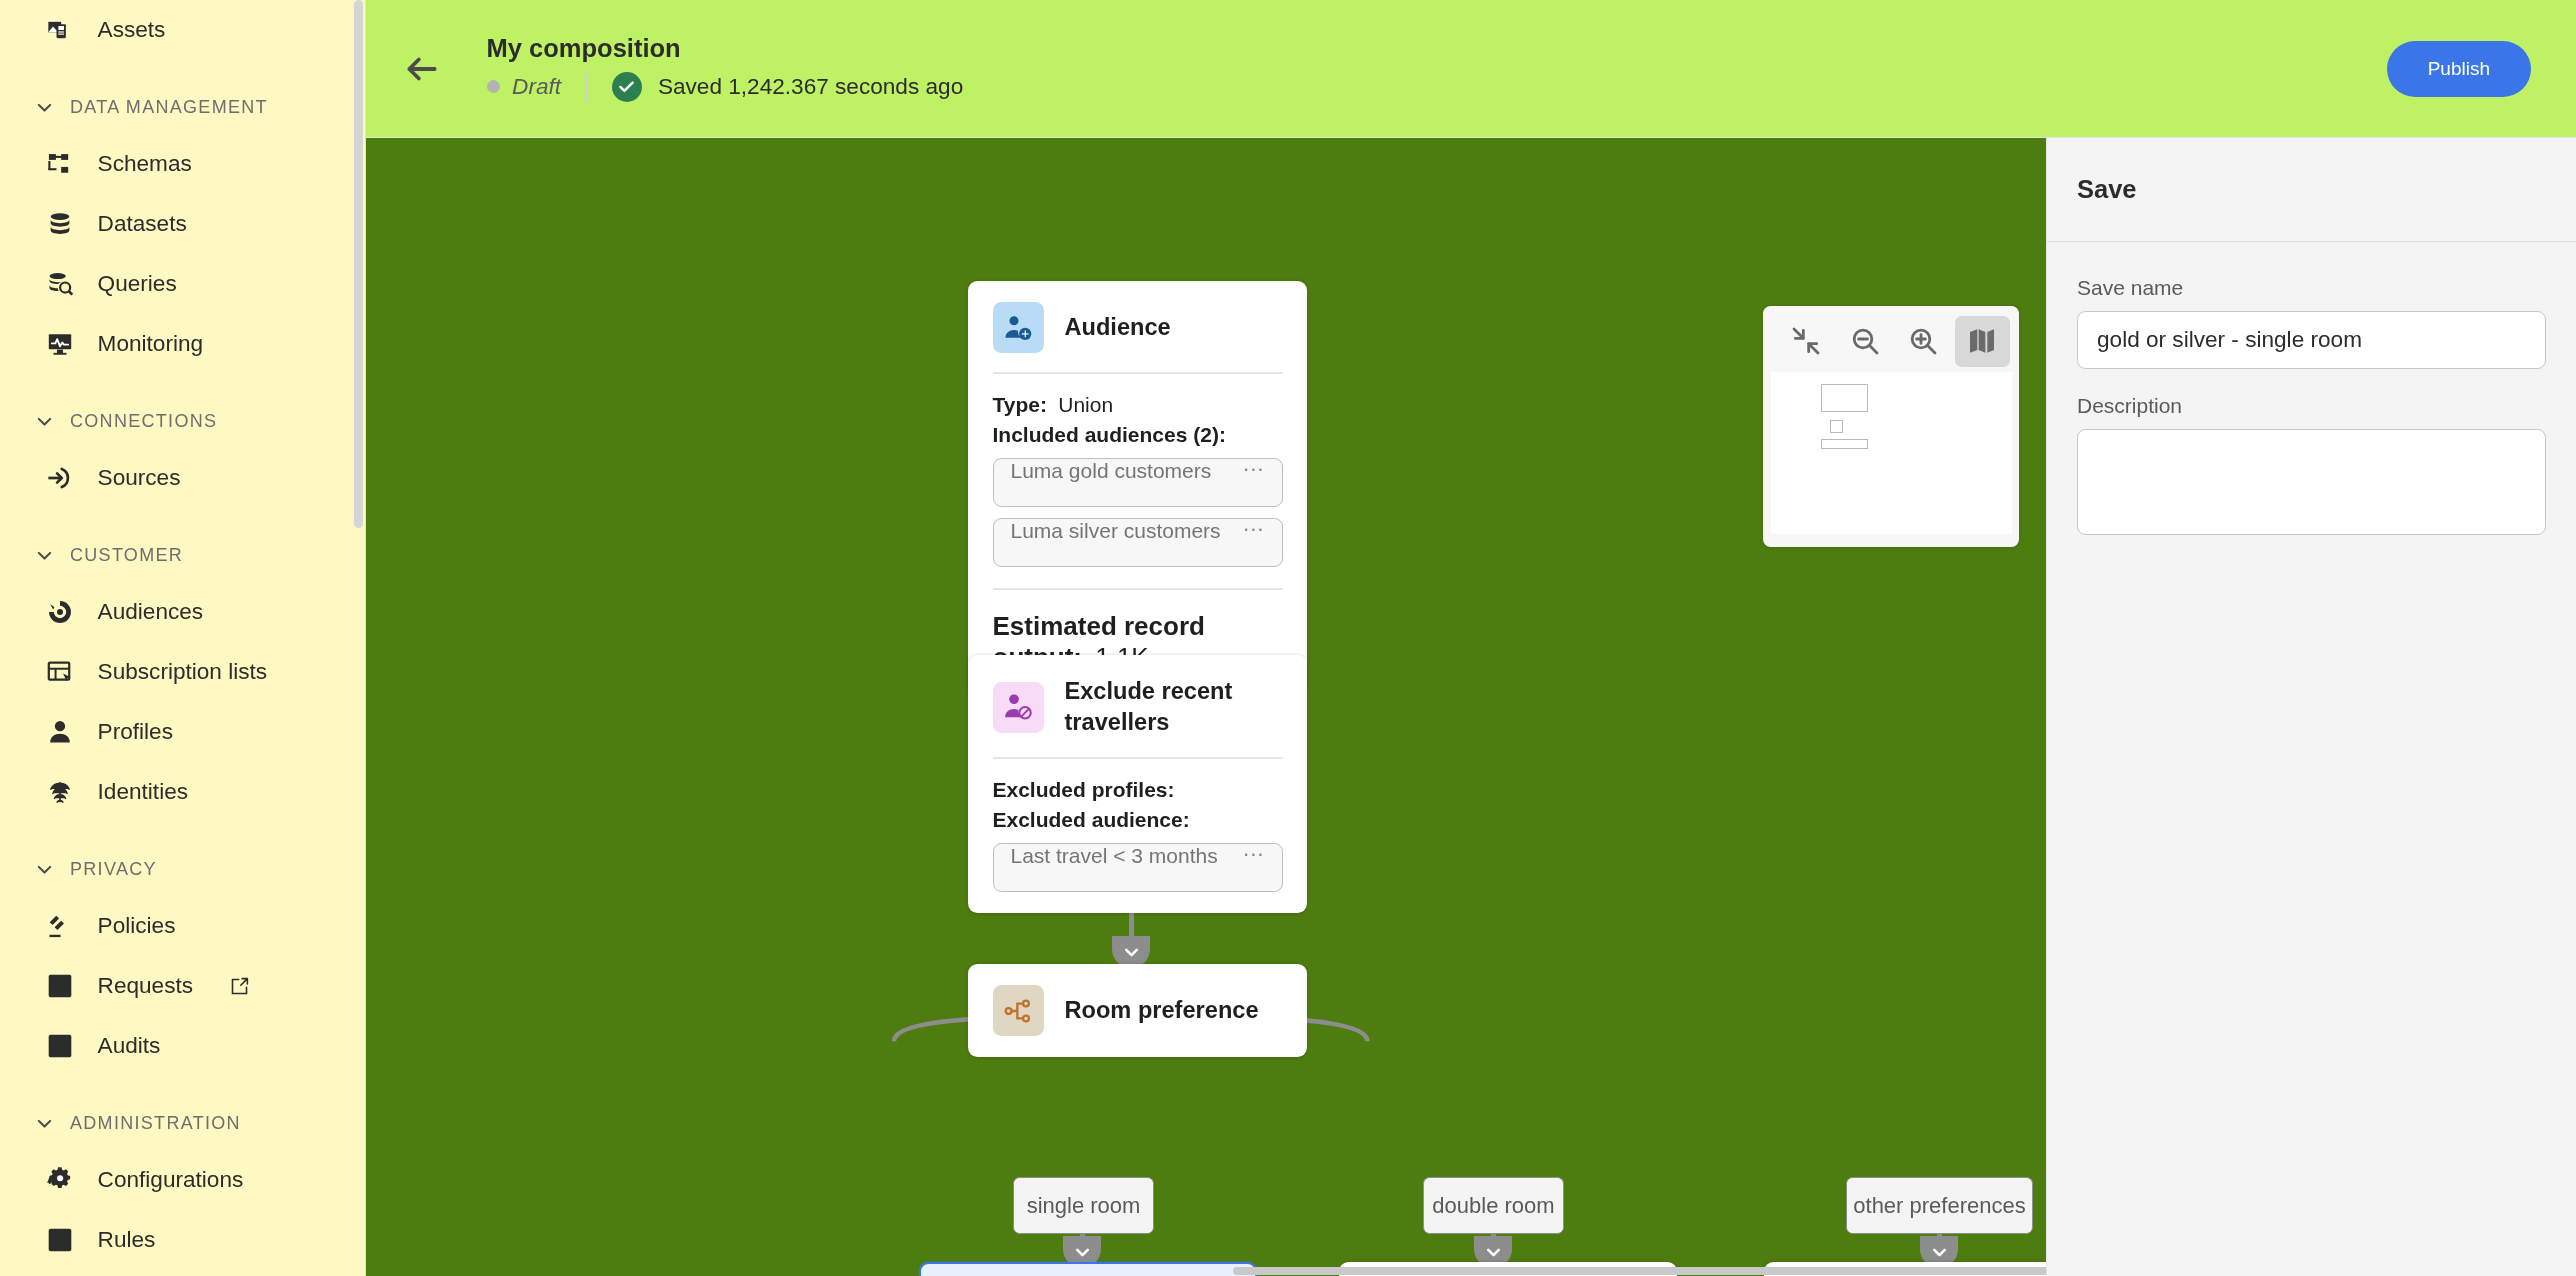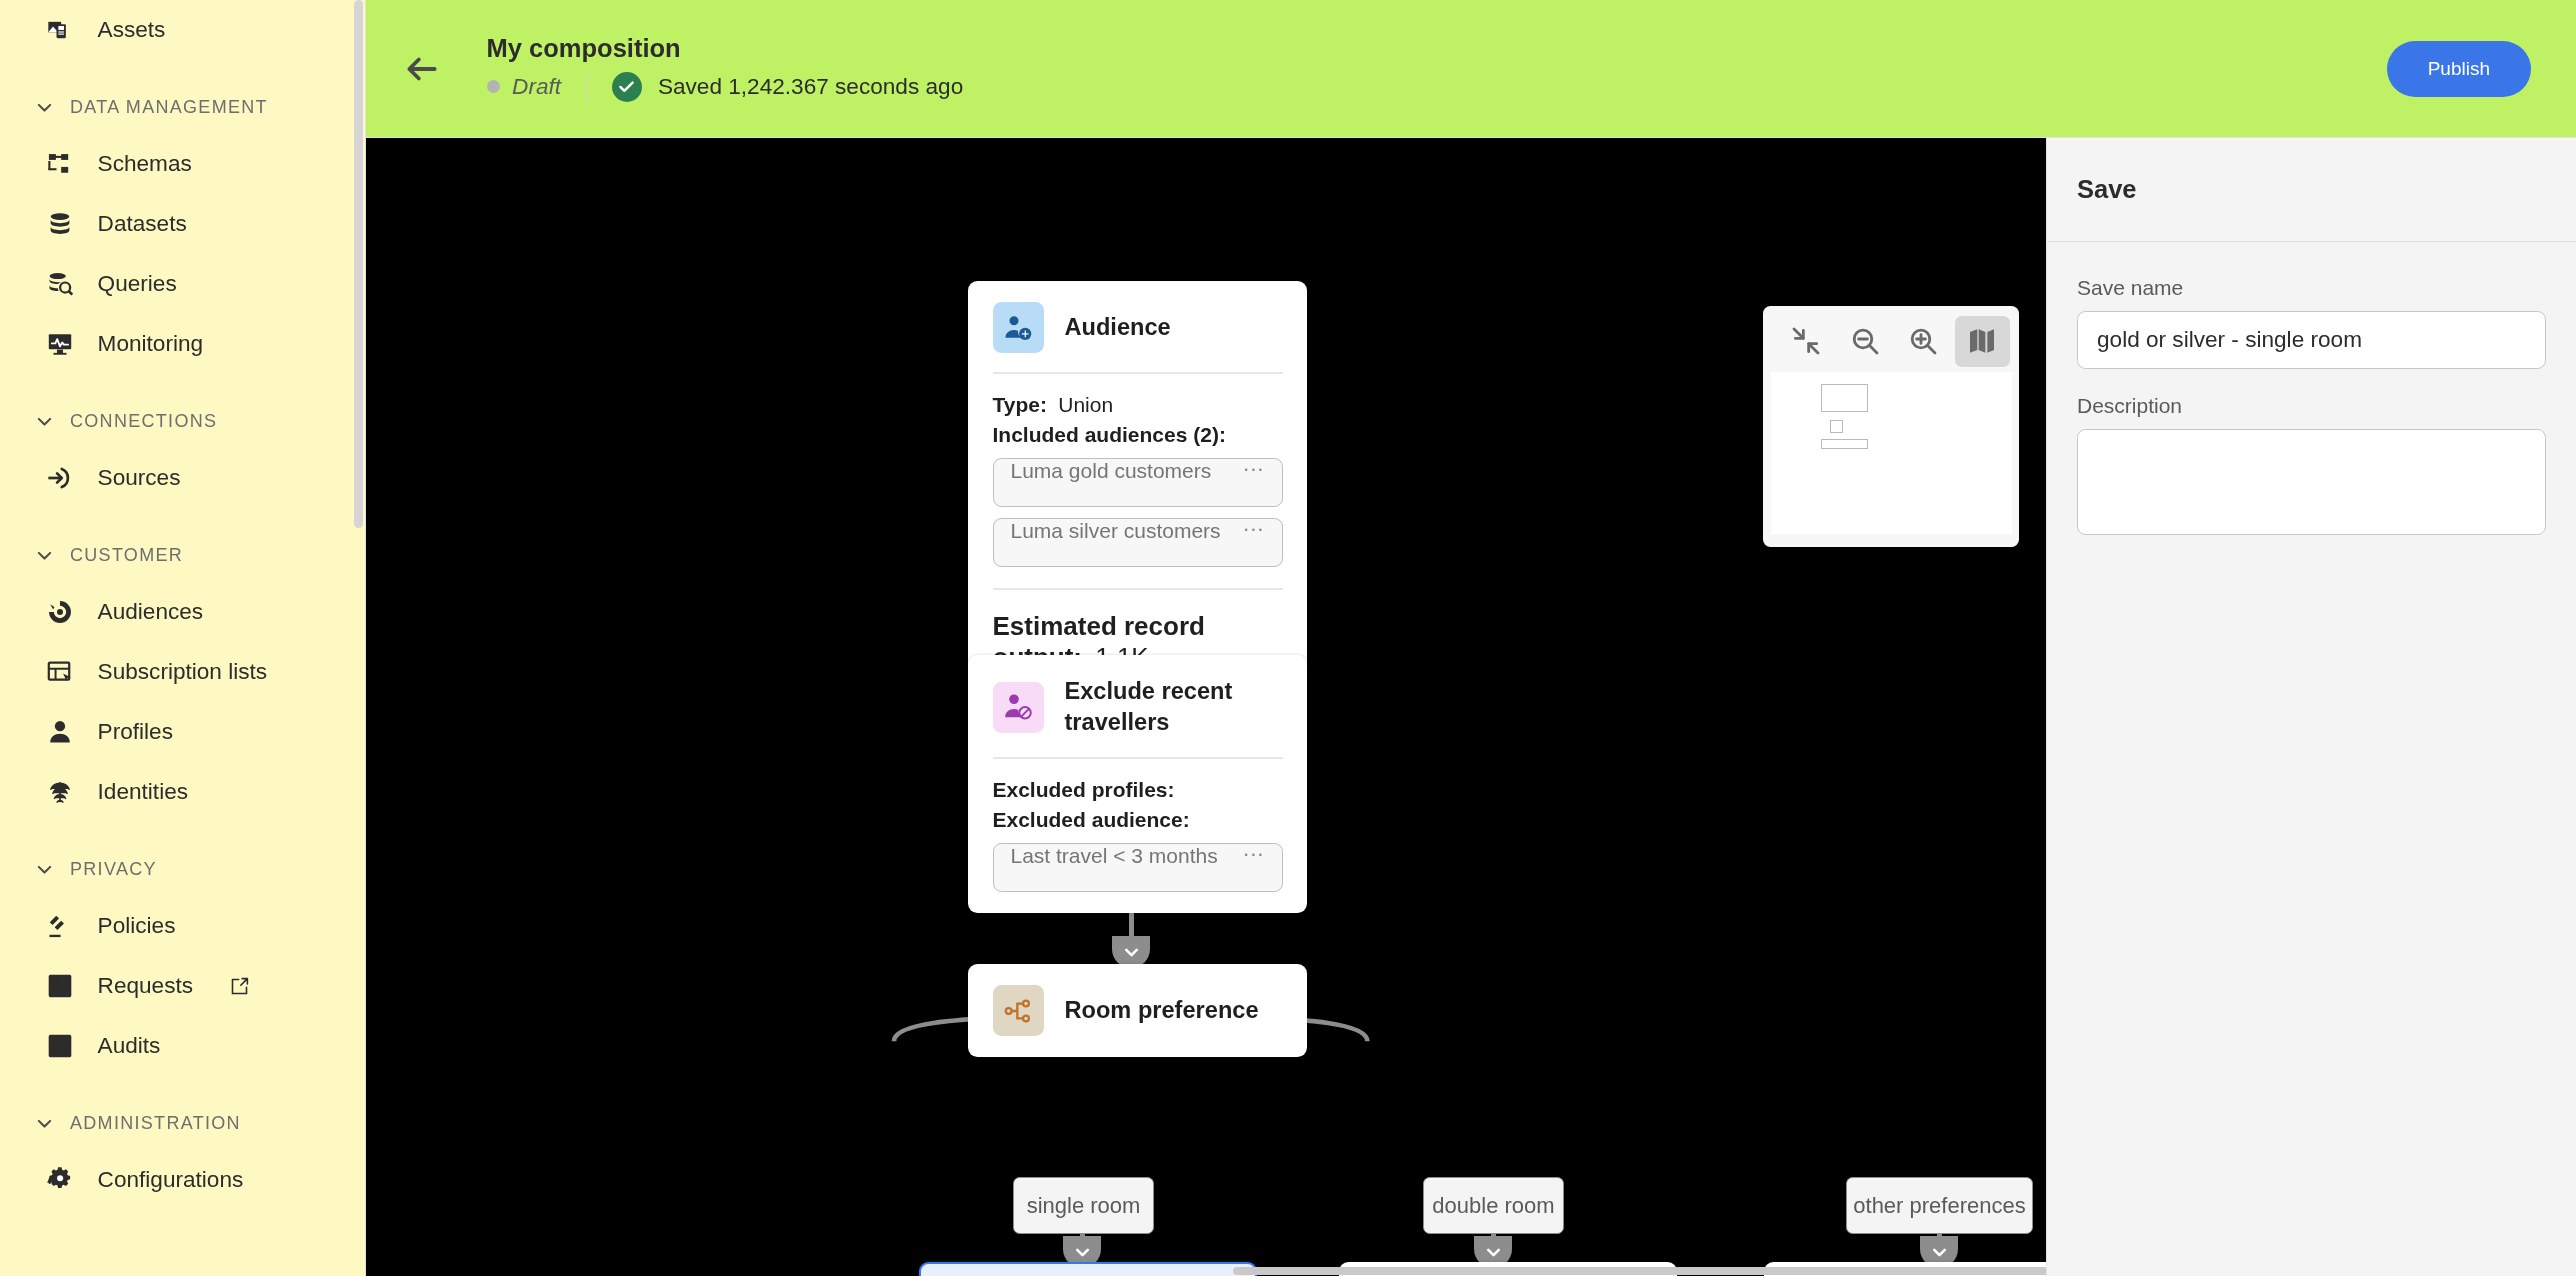--- a/index.html
+++ b/index.html
@@ -78,21 +78,21 @@
   .publish-btn {
     position: absolute; right: 45px; top: 50%; transform: translateY(-50%);
     background: #3a76e8; color: #ffffff;
     font-size: 19px; padding: 17px 41px; border: none; border-radius: 38px;
     cursor: pointer; font-family: inherit;
   }
 
   
   .body-row { flex: 1; display: flex; min-height: 0; position: relative; }
   .canvas {
-    flex: 1; position: relative; background: #000000; overflow: hidden;
+    flex: 1; position: relative; background: #4d7c0f; overflow: hidden;
   }
   .rpanel {
     width: 530px; flex: 0 0 530px; background: #f4f4f4;
     border-left: 1.9px solid #e3e3e3; position: relative;
   }
   .rpanel-head {
     height: 104px; display: flex; align-items: center; padding-left: 30px;
     border-bottom: 1.9px solid #e0e0e0;
   }
   .rpanel-title { font-size: 25.5px; font-weight: bold; color: #2c2c2c; }
@@ -386,20 +386,31 @@
         <div class="nav-item">
           <span class="nav-icon">
             <svg viewBox="0 0 24 24">
               <path d="M14.4 2.6l.5 2.1 1.4.6 1.9-1.1 2.1 2.1-1.1 1.9.6 1.4 2.1.5v3l-2.1.5-.6 1.4 1.1 1.9-2.1 2.1-1.9-1.1-1.4.6-.5 2.1h-3l-.5-2.1-1.4-.6-1.9 1.1-2.1-2.1 1.1-1.9-.6-1.4-2.1-.5v-3l2.1-.5.6-1.4-1.1-1.9 2.1-2.1 1.9 1.1 1.4-.6.5-2.1z" transform="translate(-0.8,-1.4) scale(0.98)"></path>
               <circle cx="12.1" cy="10.5" r="2.6" fill="#fff"></circle>
               <path d="M4.6 15.6l.3 1.2.9.4 1.1-.6 1.2 1.2-.6 1.1.4.9 1.2.3v1.7l-1.2.3-.4.9.6 1.1-1.2 1.2-1.1-.6-.9.4-.3 1.2H3l-.3-1.2-.9-.4-1.1.6" transform="translate(0.4,-3.6) scale(0.72)"></path>
             </svg>
           </span>
           <span class="nav-label">Configurations</span>
         </div>
+        <div class="nav-item">
+          <span class="nav-icon">
+            <svg viewBox="0 0 24 24" fill="none" stroke="currentColor" stroke-width="1.8">
+              <rect x="3.2" y="3.2" width="17.6" height="17.6" rx="0.6"></rect>
+              <path d="M6.2 8.6l1.6 1.7 3-3.2" stroke-width="1.6"></path>
+              <path d="M6.2 15.4l1.6 1.7 3-3.2" stroke-width="1.6"></path>
+              <path d="M13.2 8.2h5M13.2 11h5M13.2 14.6h5M13.2 17.4h5" stroke-width="1.5"></path>
+            </svg>
+          </span>
+          <span class="nav-label">Rules</span>
+        </div>
       </div>
     <div class="sb-scroll"></div>
   </nav>
 
   <div class="stage">
 
     <div class="header">
       <div class="back-btn">
         <svg viewBox="0 0 24 24">
             <path d="M20 12H4M10 6l-6 6 6 6"></path>

